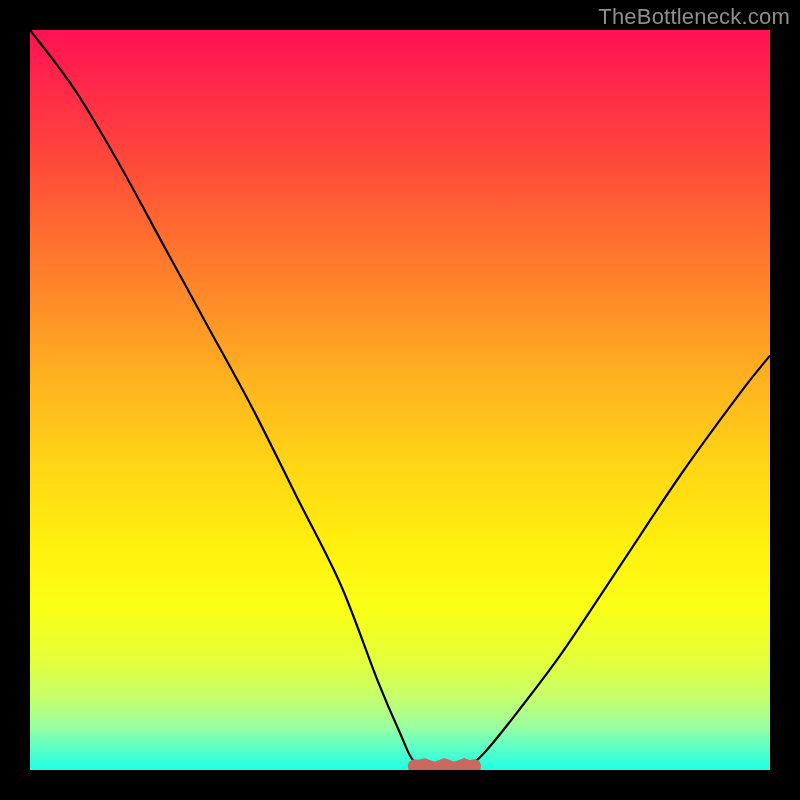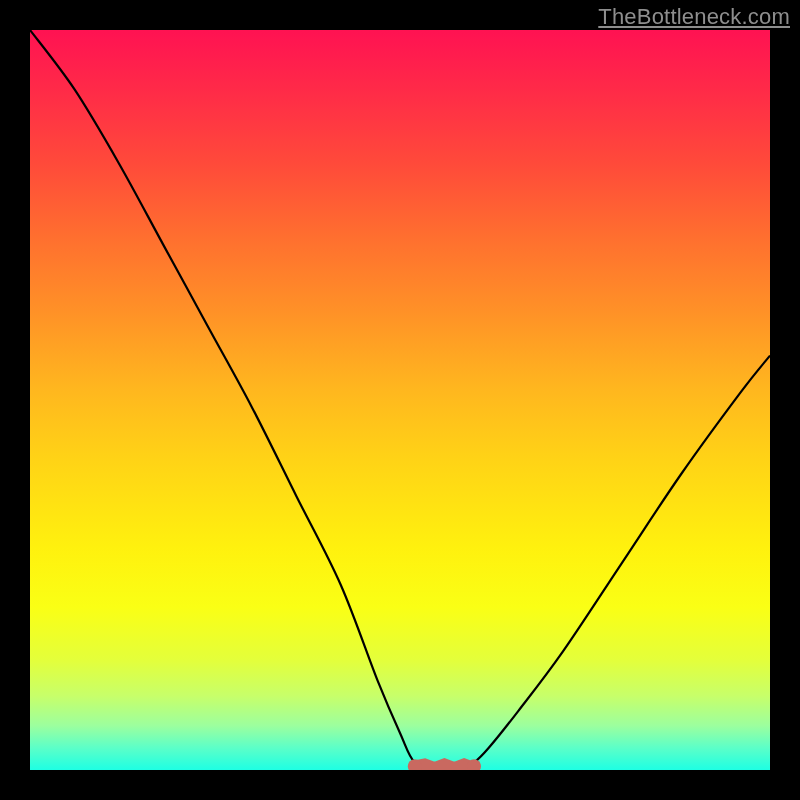--- a/index.html
+++ b/index.html
@@ -41,21 +41,20 @@
       #1effe3 100%);
   }
   .watermark {
     position: absolute;
     top: 4px;
     right: 10px;
     color: #8e8e8e;
     font-size: 22px;
     letter-spacing: 0.2px;
     z-index: 50;
-    text-decoration: underline;
   }
   .curve-svg {
     position: absolute;
     left: 30px;
     top: 30px;
     width: 740px;
     height: 740px;
     z-index: 20;
   }
 </style>

